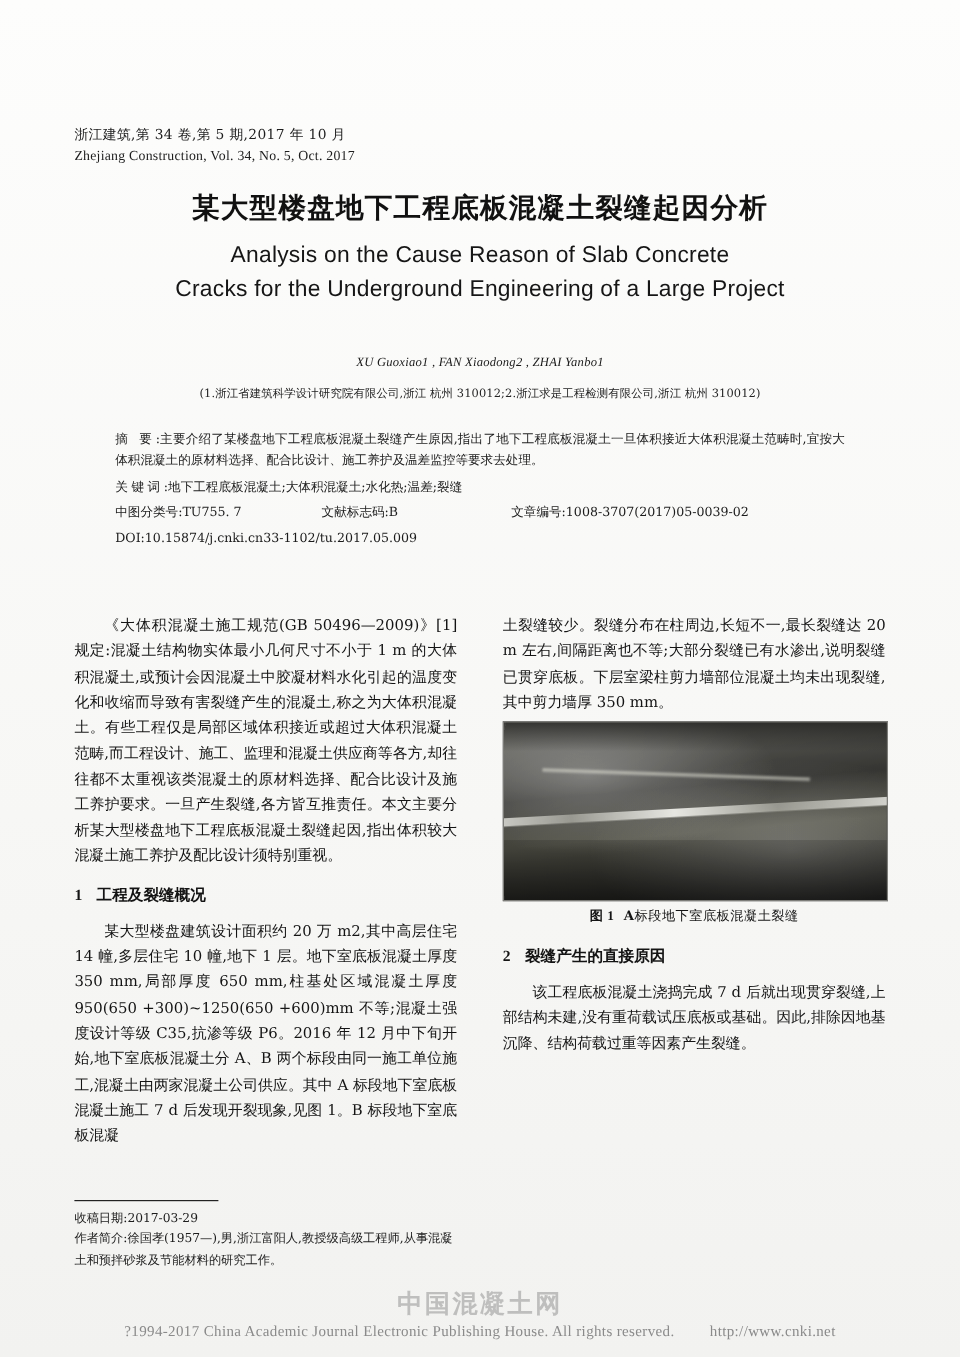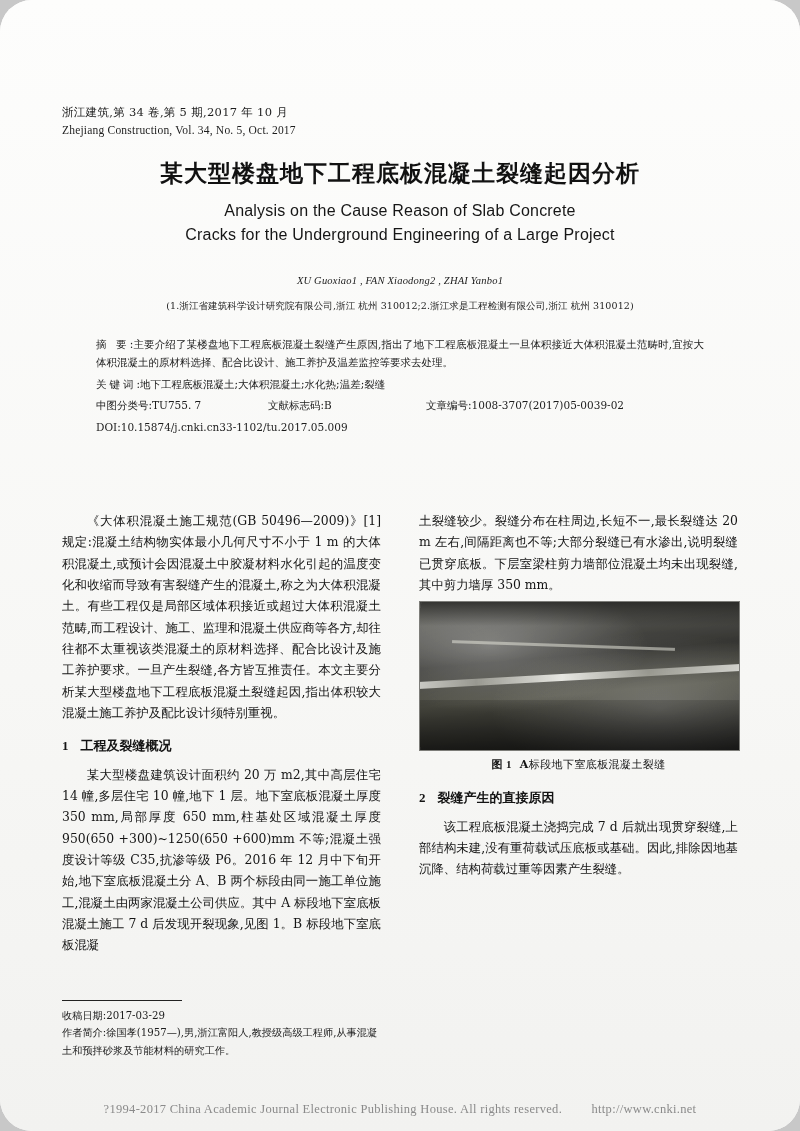--- a/index.html
+++ b/index.html
@@ -8,21 +8,20 @@
     background: #c8c8c8;
   }
   .page {
     position: relative;
     width: 800px;
     height: 1131px;
     background: #fbfbfa;
     overflow: hidden;
     font-family: "DejaVu Serif", serif;
     color: #1a1a1a;
-    border-radius: 32px;
   }
   .sheet {
     position: absolute;
     left: 0; top: 0;
     width: 800px; height: 1131px;
     background: linear-gradient(180deg,#fdfdfc 0%, #f7f7f5 60%, #f2f2f0 100%);
   }
   .content {
     position: absolute;
     left: 62px;
@@ -51,25 +50,25 @@
     font-family: "DejaVu Serif", serif;
     font-size: 23px;
     font-weight: 700;
     letter-spacing: 1px;
     color: #111;
     margin: 18px 0 10px 0;
   }
   .title-en {
     text-align: center;
     font-family: "Liberation Sans", sans-serif;
-    font-size: 16px;
+    font-size: 19px;
     line-height: 1.5;
     color: #161616;
     letter-spacing: .2px;
-    margin-bottom: 28px;
+    margin-bottom: 41px;
   }
   .authors-cn {
     text-align: center;
     font-size: 13px;
     letter-spacing: .5px;
     margin-bottom: 5px;
   }
   .authors-en {
     text-align: center;
     font-family: "Liberation Serif", serif;
@@ -308,18 +307,19 @@
   <div class="footnote">
     <div class="rule"></div>
     <div>
       <span>收稿日期:</span><span>2017-03-29</span>
     </div>
     <div>
       <span>作者简介:</span><span>徐国孝(1957—),男,浙江富阳人,教授级高级工程师,从事混凝土和预拌砂浆及节能材料的研究工作。</span>
     </div>
   </div>
 
+  <div class="wm-center">中国混凝土网</div>
 
   <div class="footer-bar">
     <span>?1994-2017 China Academic Journal Electronic Publishing House. All rights reserved.</span>
     <span class="url">http://www.cnki.net</span>
   </div>
 </div>
 
 </body></html>

